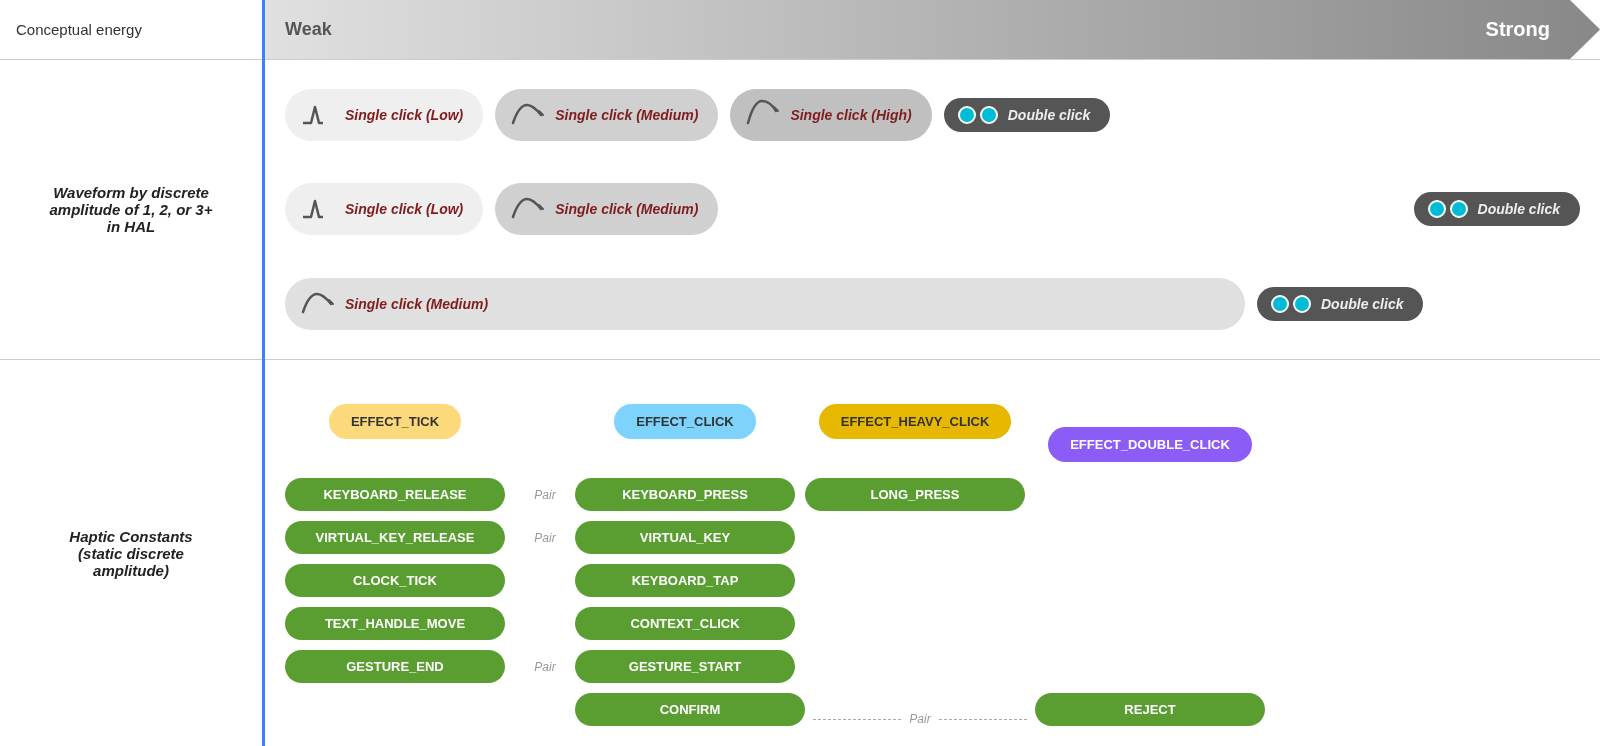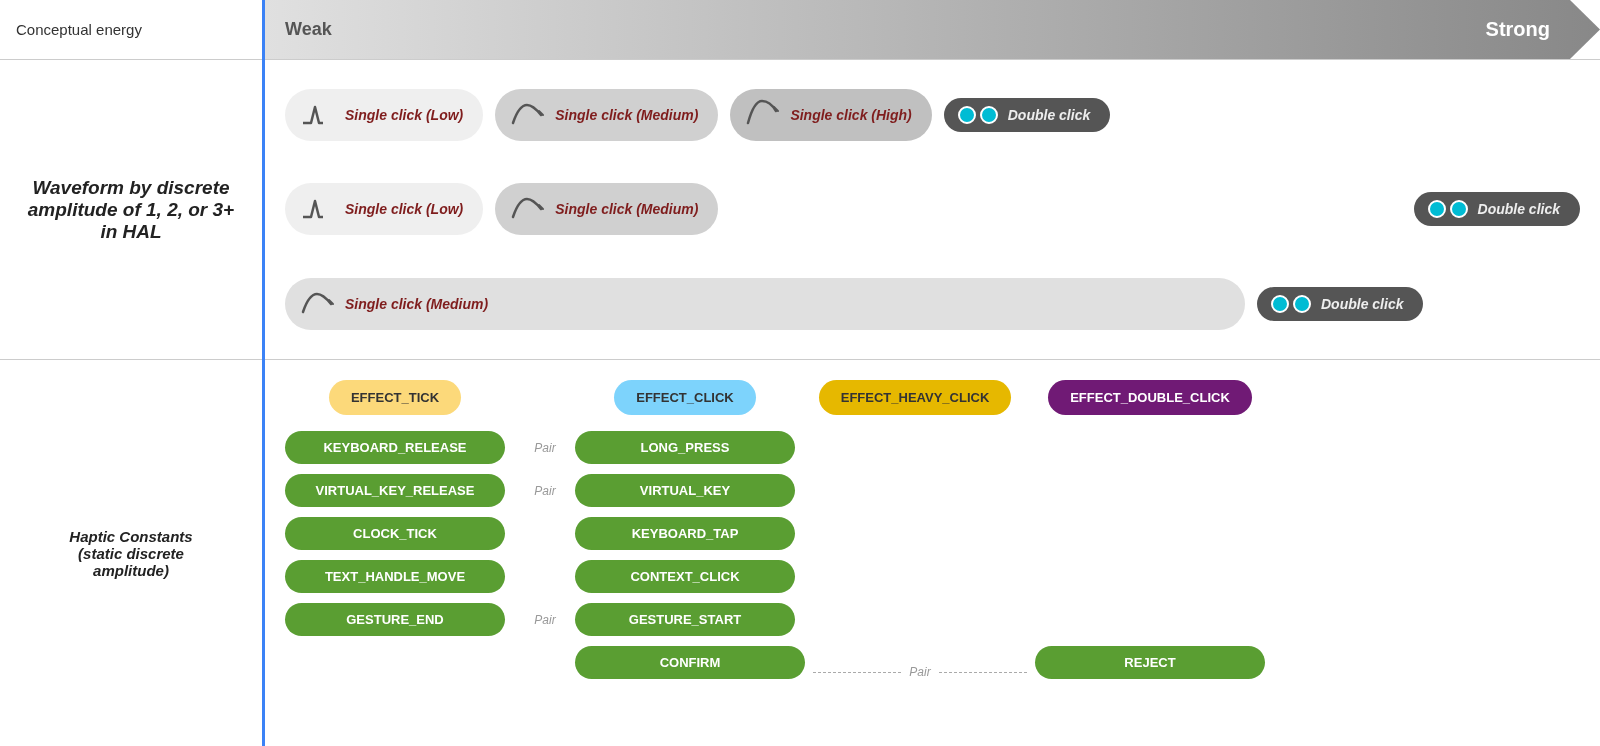--- a/index.html
+++ b/index.html
@@ -38,21 +38,21 @@
 
     .label-wave {
       flex: 0 0 300px;
       display: flex;
       align-items: center;
       justify-content: center;
       padding: 16px;
       border-bottom: 1px solid #ccc;
       font-style: italic;
       font-weight: bold;
-      font-size: 19px;
+      font-size: 15px;
       color: #222;
       text-align: center;
     }
 
     .label-haptic {
       flex: 1;
       display: flex;
       align-items: center;
       justify-content: center;
       padding: 16px;
@@ -176,21 +176,21 @@
       border-radius: 30px;
       padding: 10px 22px;
       font-size: 13px;
       font-weight: 600;
       text-align: right;
     }
 
     .effect-tick { background: #fcd97a; color: #333; }
     .effect-click { background: #7dd3fc; color: #333; }
     .effect-heavy { background: #e6b800; color: #333; }
-    .effect-double { background: #701a75; color: #fff; }
+    .effect-double { background: #8b5cf6; color: #fff; margin-top: 47px; }
 
     
     .green-btn {
       background: #5a9e32;
       color: #fff;
       border-radius: 30px;
       padding: 9px 20px;
       font-size: 13px;
       font-weight: 700;
       text-align: center;
@@ -357,20 +357,25 @@
 
         <div class="haptic-item-row">
           <div class="col-tick">
             <div class="green-btn">
               <span>KEYBOARD_RELEASE</span>
             </div>
           </div>
           <div class="col-pair">
             <span>Pair</span>
           </div>
+          <div class="col-click">
+            <div class="green-btn">
+              <span>KEYBOARD_PRESS</span>
+            </div>
+          </div>
           <div class="col-heavy">
             <div class="green-btn">
               <span>LONG_PRESS</span>
             </div>
           </div>
           <div class="col-double"></div>
         </div>
 
         <div class="haptic-item-row">
           <div class="col-tick">

